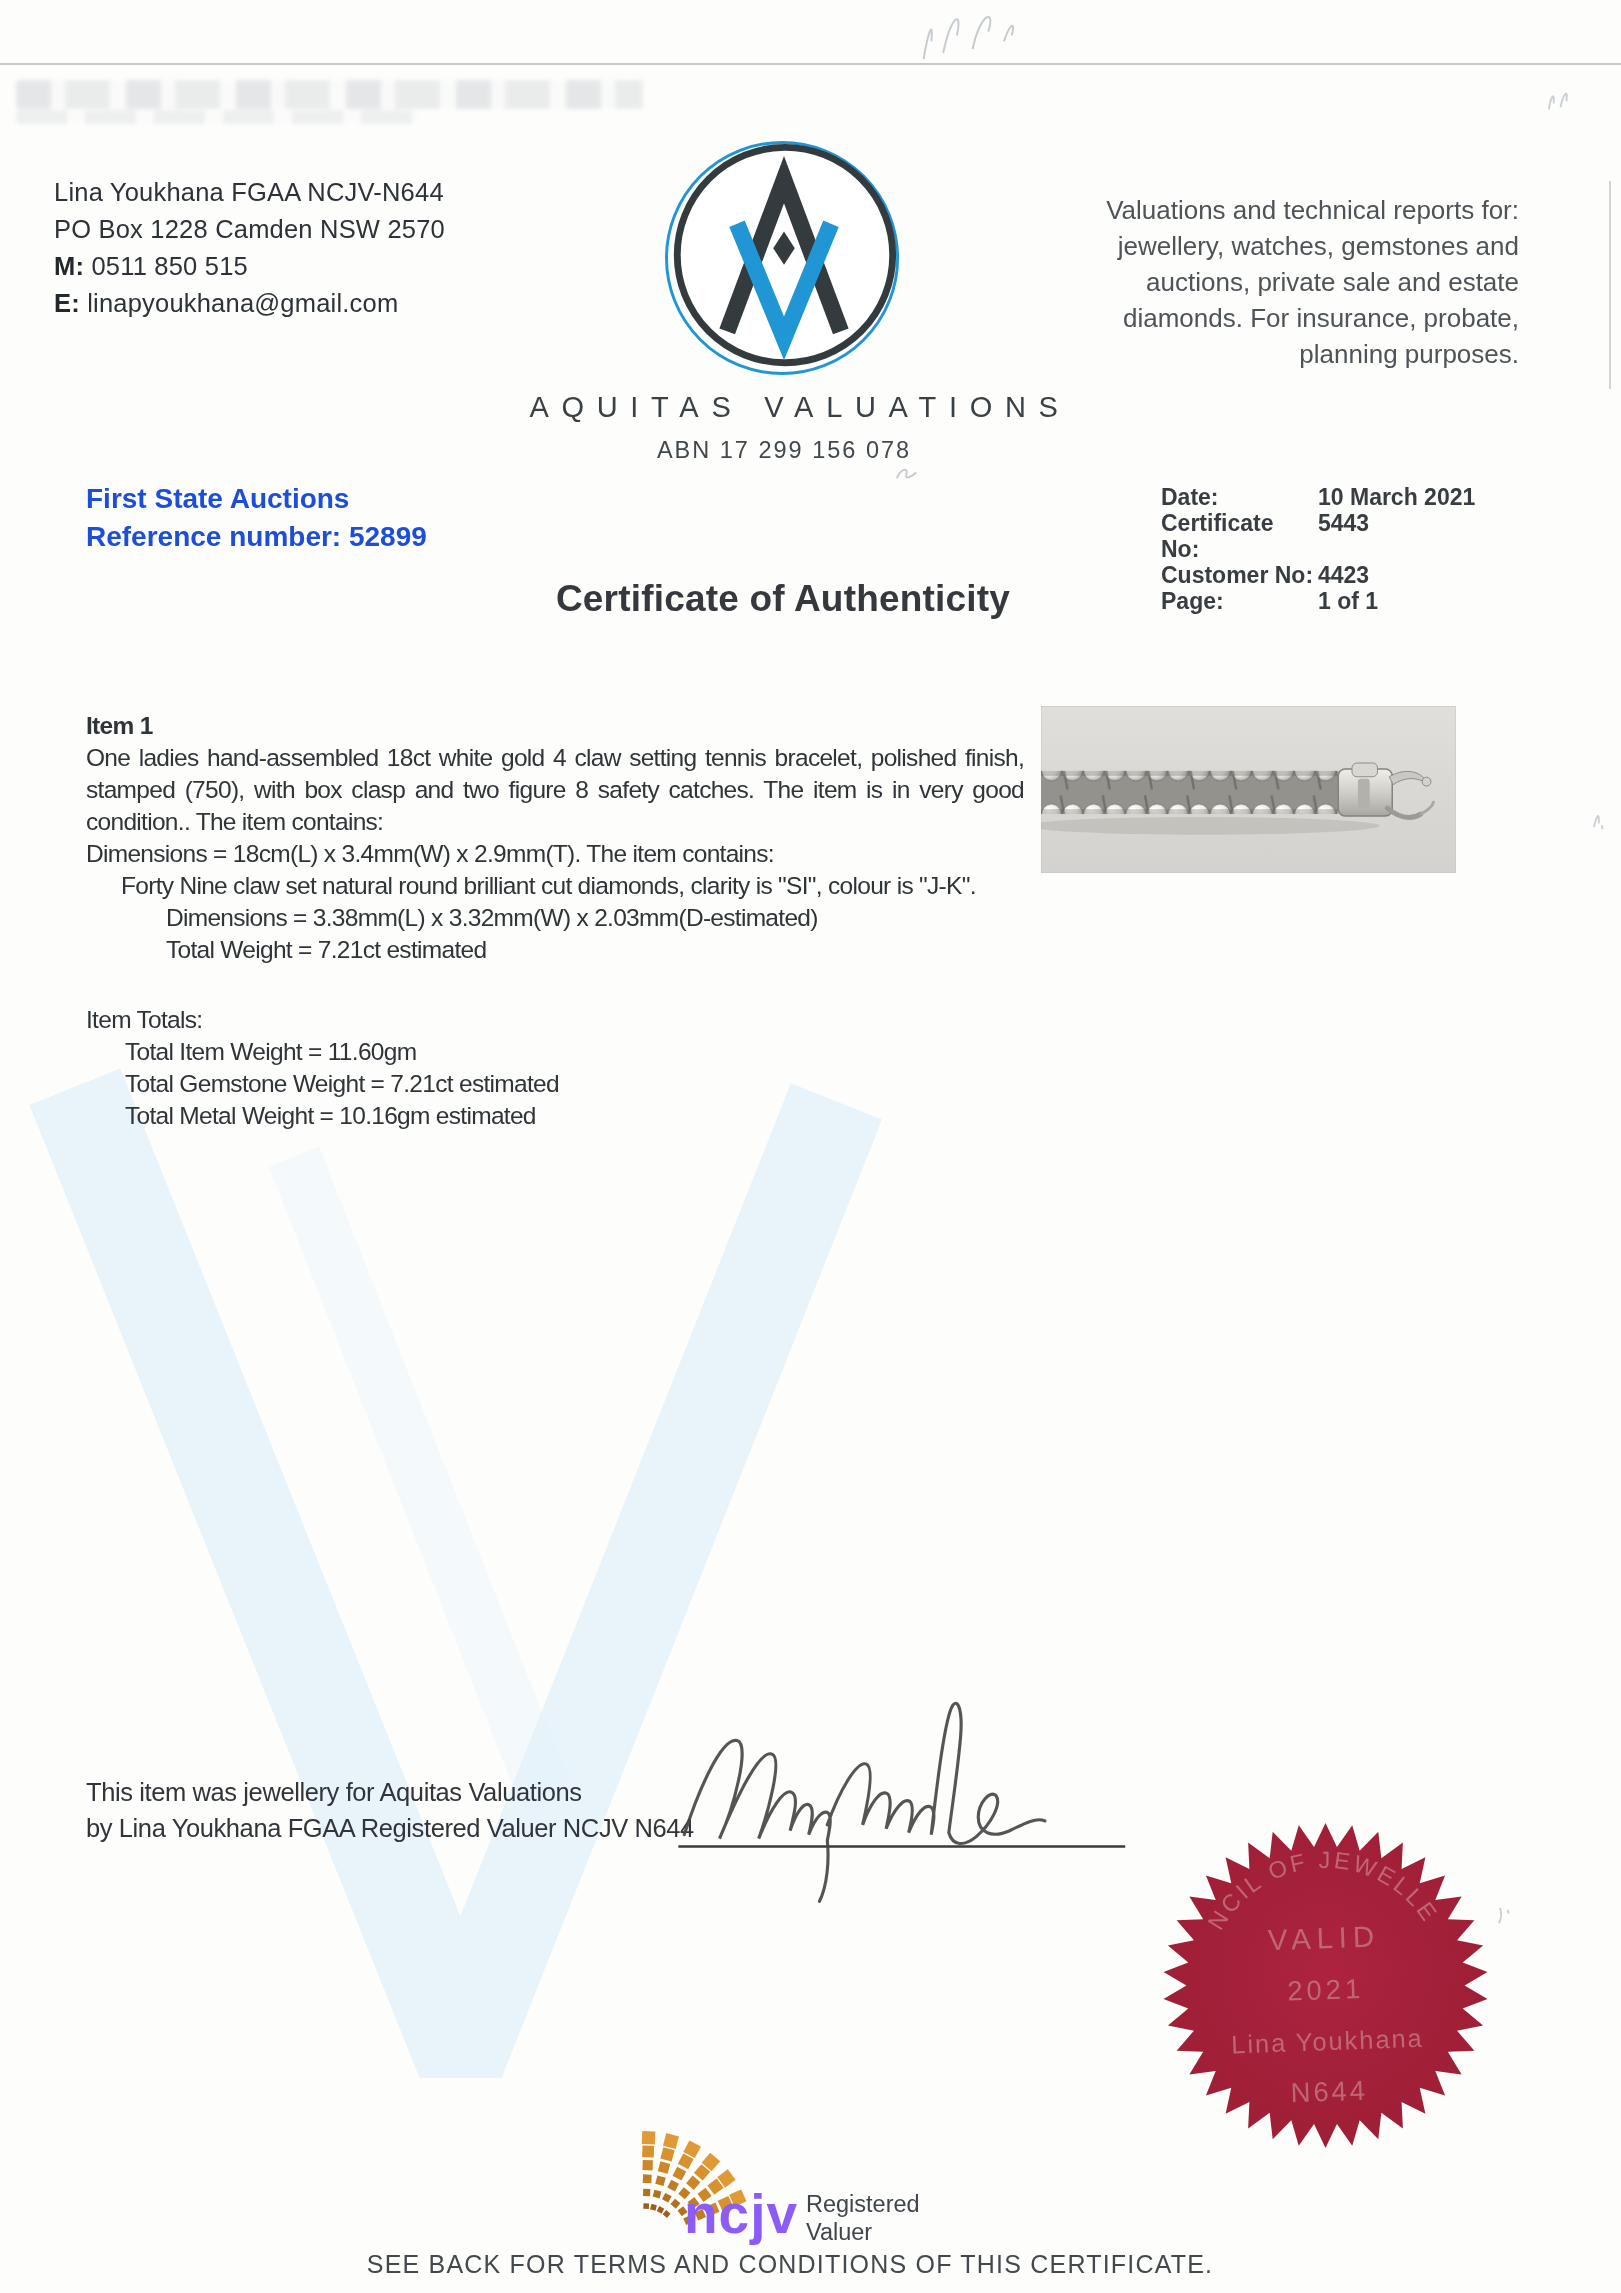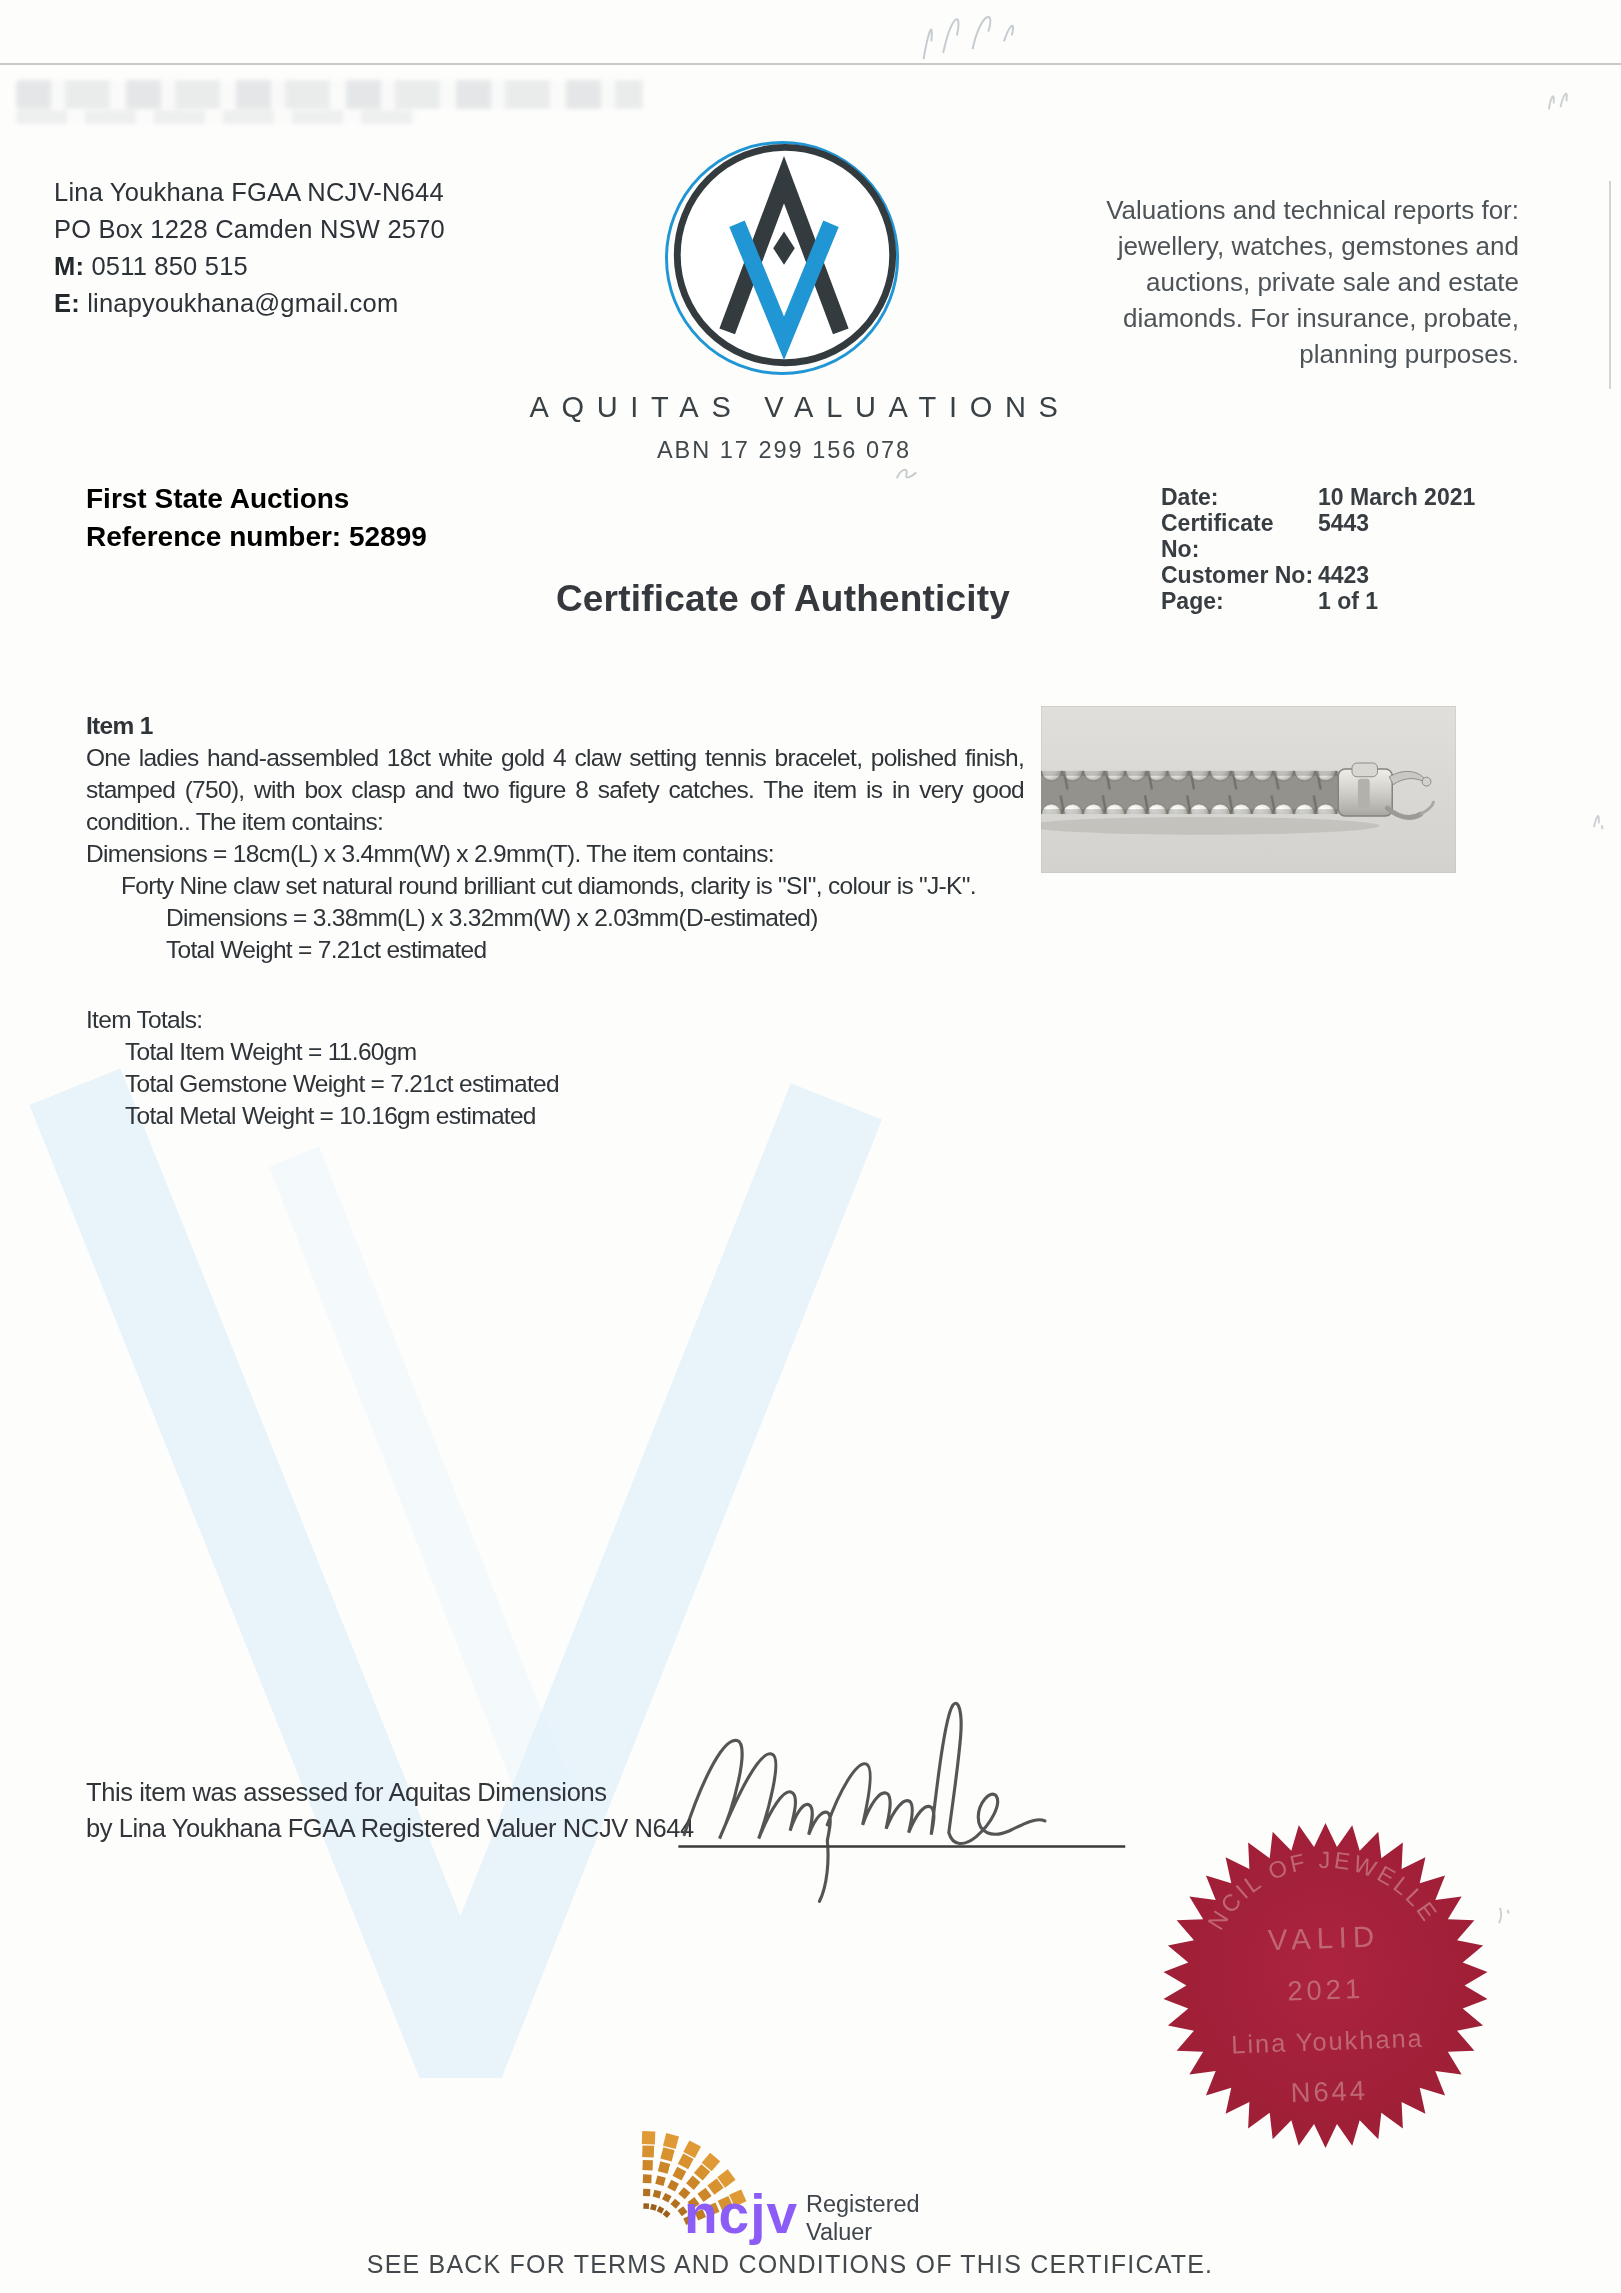--- a/index.html
+++ b/index.html
@@ -32,21 +32,21 @@
   .contact{left:54px;top:174px;font-size:25.5px;line-height:37px;color:#2c3237;letter-spacing:0.2px;}
   .contact b{color:#23282c;}
   .brand-name{left:16px;top:391px;width:1568px;text-align:center;font-size:29px;
     letter-spacing:12.7px;color:#3a4145;font-weight:400;}
   .brand-abn{left:0;top:437px;width:1568px;text-align:center;font-size:23.5px;
     letter-spacing:2px;color:#41484c;}
   .services{left:1078px;top:192px;width:441px;text-align:right;font-size:26px;
     line-height:36px;color:#4d5357;}
 
   
-  .client{left:86px;top:480px;font-size:28px;line-height:38px;font-weight:700;color:#000000;}
+  .client{left:86px;top:480px;font-size:28px;line-height:38px;font-weight:700;color:#1d4ed8;}
   .meta{left:1161px;top:484px;font-size:23px;line-height:26px;font-weight:700;color:#383d41;}
   .meta .row{display:flex;}
   .meta .lbl{width:157px;}
 
   .doc-title{left:0;top:578px;width:1621px;padding-right:55px;box-sizing:border-box;
     text-align:center;font-size:37px;font-weight:700;color:#35393d;letter-spacing:0.2px;}
 
   
   .item-block{left:86px;top:710px;width:938px;font-size:24.5px;line-height:32px;
     color:#2f3438;letter-spacing:-0.7px;}
@@ -204,21 +204,21 @@
     <rect x="14" y="-4" width="26" height="14" rx="5" fill="#d8d7d2" stroke="#8d8c86" stroke-width="1"></rect>
     <rect x="20" y="12" width="12" height="30" rx="3" fill="#b2b1ab"></rect>
     <path d="M52,10 C66,2 80,3 88,12 L91,17 C80,10 68,10 56,18 Z" fill="#c9c8c2" stroke="#8d8c86" stroke-width="1"></path>
     <circle cx="90" cy="15" r="4.5" fill="#d2d1cb" stroke="#8a8984" stroke-width="1"></circle>
     <path d="M50,42 C62,52 74,54 84,48" fill="none" stroke="#9b9a94" stroke-width="5" stroke-linecap="round"></path>
     <path d="M84,48 C92,44 96,40 97,36" fill="none" stroke="#a8a7a1" stroke-width="3" stroke-linecap="round"></path>
   </g>
 </svg>
 
 <div class="abs assess">
-  <div>This item was assessed for Aquitas Dimensions</div>
+  <div>This item was jewellery for Aquitas Valuations</div>
   <div>by Lina Youkhana FGAA Registered Valuer NCJV N644</div>
 </div>
 
 <svg class="abs" style="left:647px;top:1666px;" width="490" height="255" viewBox="0 0 500 260">
   <line x1="32" y1="184" x2="488" y2="184" stroke="#3a3a3a" stroke-width="2.5"></line>
   <path d="M38,172 C52,128 76,72 92,76 C106,80 88,146 74,176
     C94,128 116,84 128,90 C138,95 124,148 114,176
     C126,146 140,124 148,129 C155,133 150,152 146,168
     C152,150 160,138 166,142 C171,146 168,160 165,172
     C172,154 180,146 185,150 C189,154 186,168 184,178

